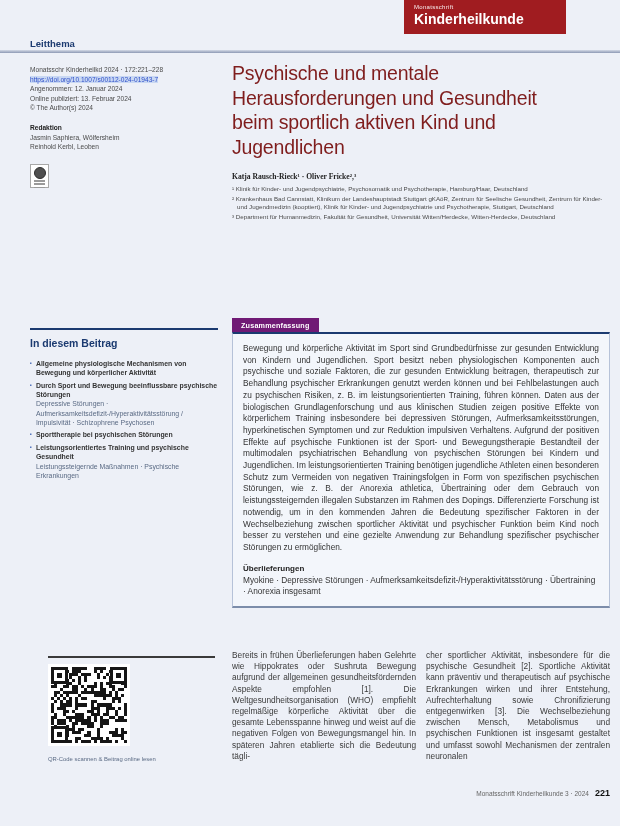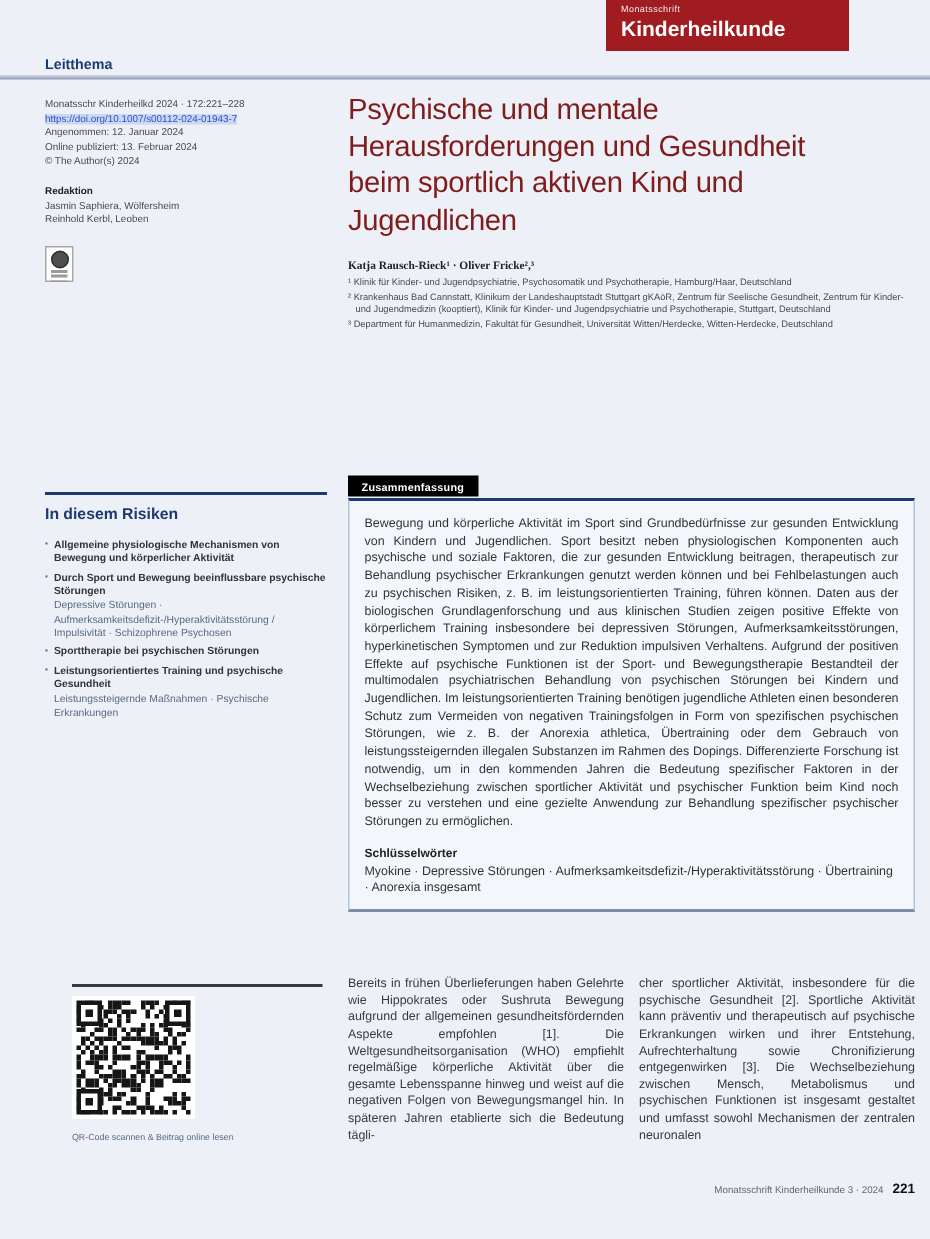--- a/index.html
+++ b/index.html
@@ -23,21 +23,21 @@
   .cm-lines i{display:block;height:1.5px;background:#9a9a9a;margin:1.6px 1px 0;}
 
   
   .title{position:absolute;left:232px;top:48px;width:318px;font-size:19.5px;line-height:24.5px;font-weight:normal;color:#7f1d1d;letter-spacing:-.2px;}
   .authors{position:absolute;left:232px;top:172px;width:378px;font-size:7.6px;font-weight:bold;color:#222;font-family:Liberation Serif, serif;}
   .affils{position:absolute;left:232px;top:185px;width:378px;font-size:6.2px;line-height:8.4px;color:#4a4a4a;}
   .affils div{margin-bottom:1.5px;padding-left:5px;text-indent:-5px;}
 
   
   .abstract{position:absolute;left:232px;top:314px;width:378px;}
-  .abs-tab{display:inline-block;background:#000000;color:#fff;font-size:7.2px;font-weight:bold;padding:3px 9px 2px;letter-spacing:.2px;}
+  .abs-tab{display:inline-block;background:#701a75;color:#fff;font-size:7.2px;font-weight:bold;padding:3px 9px 2px;letter-spacing:.2px;}
   .abs-box{border:1px solid #b6c2d8;border-top:2px solid #1b3a70;border-bottom:2px solid #7c8daa;background:#f3f6fb;padding:9px 10px;box-sizing:border-box;}
   .abs-text{font-size:8.3px;line-height:11.7px;text-align:justify;color:#333;}
   .kw{margin-top:10px;}
   .kw-label{font-weight:bold;font-size:8px;color:#222;margin-bottom:2px;}
   .kw-text{font-size:8.3px;line-height:11px;color:#333;}
 
   
   .toc{position:absolute;left:30px;top:328px;width:188px;border-top:2px solid #1b3a70;padding-top:7px;box-sizing:border-box;}
   .toc-head{font-size:10.5px;font-weight:bold;color:#1b3a70;margin-bottom:10px;}
   .toc-item{display:flex;font-size:6.9px;line-height:9.2px;margin-bottom:3.5px;color:#333;}
@@ -105,28 +105,28 @@
     <div>¹ Klinik für Kinder- und Jugendpsychiatrie, Psychosomatik und Psychotherapie, Hamburg/Haar, Deutschland</div>
     <div>² Krankenhaus Bad Cannstatt, Klinikum der Landeshauptstadt Stuttgart gKAöR, Zentrum für Seelische Gesundheit, Zentrum für Kinder- und Jugendmedizin (kooptiert), Klinik für Kinder- und Jugendpsychiatrie und Psychotherapie, Stuttgart, Deutschland</div>
     <div>³ Department für Humanmedizin, Fakultät für Gesundheit, Universität Witten/Herdecke, Witten-Herdecke, Deutschland</div>
   </div>
 
   <div class="abstract">
     <div class="abs-tab">Zusammenfassung</div>
     <div class="abs-box">
       <div class="abs-text">Bewegung und körperliche Aktivität im Sport sind Grundbedürfnisse zur gesunden Entwicklung von Kindern und Jugendlichen. Sport besitzt neben physiologischen Komponenten auch psychische und soziale Faktoren, die zur gesunden Entwicklung beitragen, therapeutisch zur Behandlung psychischer Erkrankungen genutzt werden können und bei Fehlbelastungen auch zu psychischen Risiken, z. B. im leistungsorientierten Training, führen können. Daten aus der biologischen Grundlagenforschung und aus klinischen Studien zeigen positive Effekte von körperlichem Training insbesondere bei depressiven Störungen, Aufmerksamkeitsstörungen, hyperkinetischen Symptomen und zur Reduktion impulsiven Verhaltens. Aufgrund der positiven Effekte auf psychische Funktionen ist der Sport- und Bewegungstherapie Bestandteil der multimodalen psychiatrischen Behandlung von psychischen Störungen bei Kindern und Jugendlichen. Im leistungsorientierten Training benötigen jugendliche Athleten einen besonderen Schutz zum Vermeiden von negativen Trainingsfolgen in Form von spezifischen psychischen Störungen, wie z. B. der Anorexia athletica, Übertraining oder dem Gebrauch von leistungssteigernden illegalen Substanzen im Rahmen des Dopings. Differenzierte Forschung ist notwendig, um in den kommenden Jahren die Bedeutung spezifischer Faktoren in der Wechselbeziehung zwischen sportlicher Aktivität und psychischer Funktion beim Kind noch besser zu verstehen und eine gezielte Anwendung zur Behandlung spezifischer psychischer Störungen zu ermöglichen.</div>
       <div class="kw">
-        <div class="kw-label">Schlüsselwörter</div>
+        <div class="kw-label">Überlieferungen</div>
         <div class="kw-text">Myokine · Depressive Störungen · Aufmerksamkeitsdefizit-/Hyperaktivitätsstörung · Übertraining · Anorexia insgesamt</div>
       </div>
     </div>
   </div>
 
   <div class="toc">
-    <div class="toc-head">In diesem Risiken</div>
+    <div class="toc-head">In diesem Beitrag</div>
     <div class="toc-item">
       <span class="toc-bullet">▪</span>
       <span><span class="toc-label">Allgemeine physiologische Mechanismen von Bewegung und körperlicher Aktivität</span><span class="toc-sub"></span></span>
     </div>
     <div class="toc-item">
       <span class="toc-bullet">▪</span>
       <span><span class="toc-label">Durch Sport und Bewegung beeinflussbare psychische Störungen</span><span class="toc-sub">Depressive Störungen · Aufmerksamkeitsdefizit-/Hyperaktivitätsstörung / Impulsivität · Schizophrene Psychosen</span></span>
     </div>
     <div class="toc-item">
       <span class="toc-bullet">▪</span>

